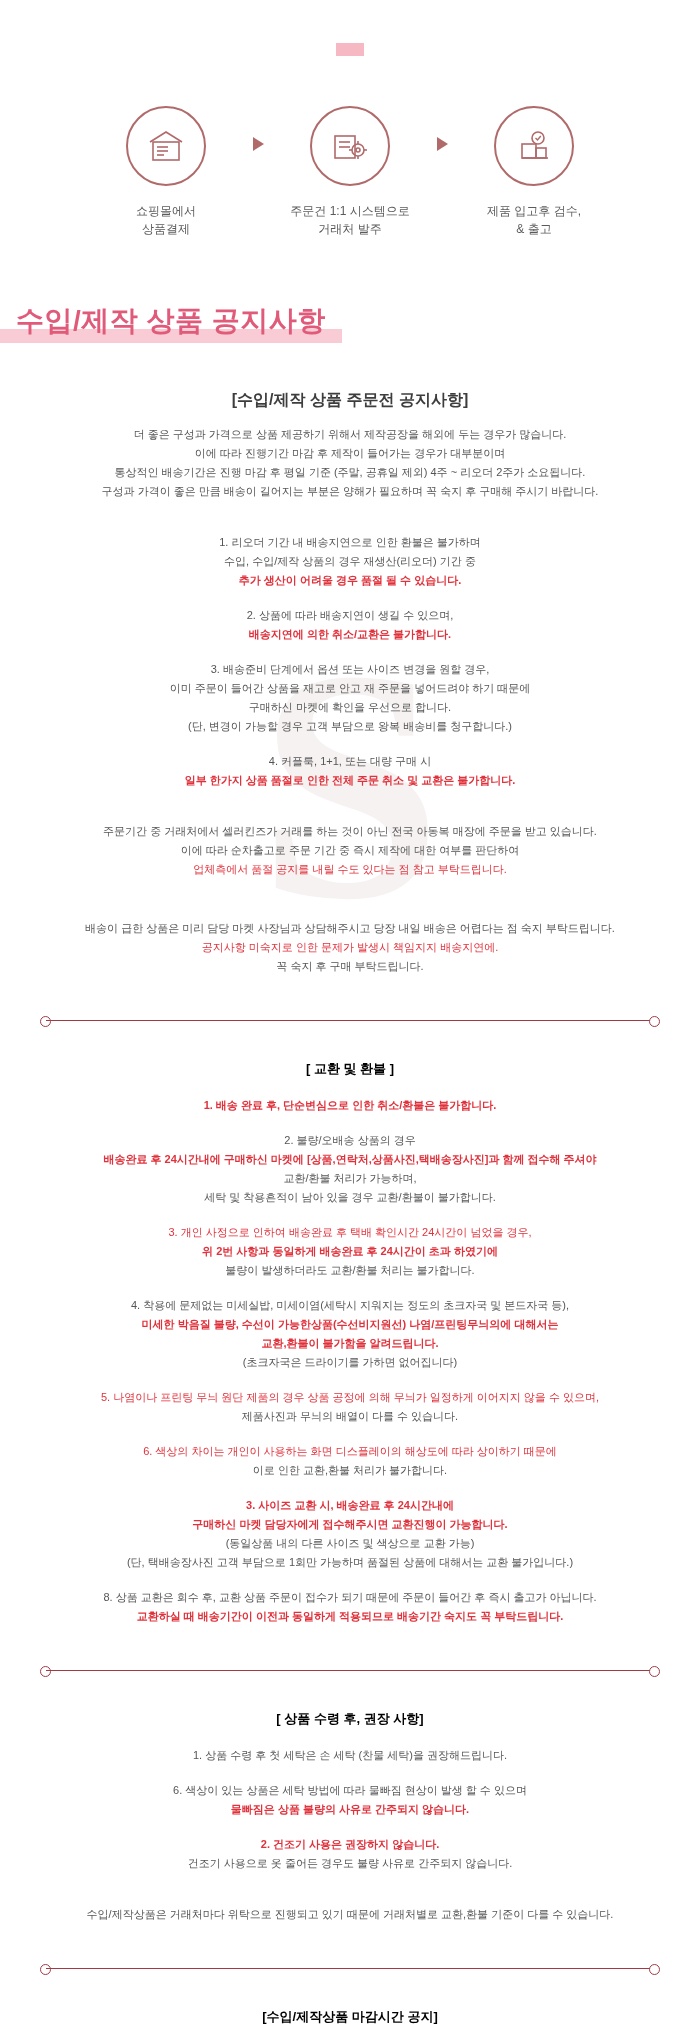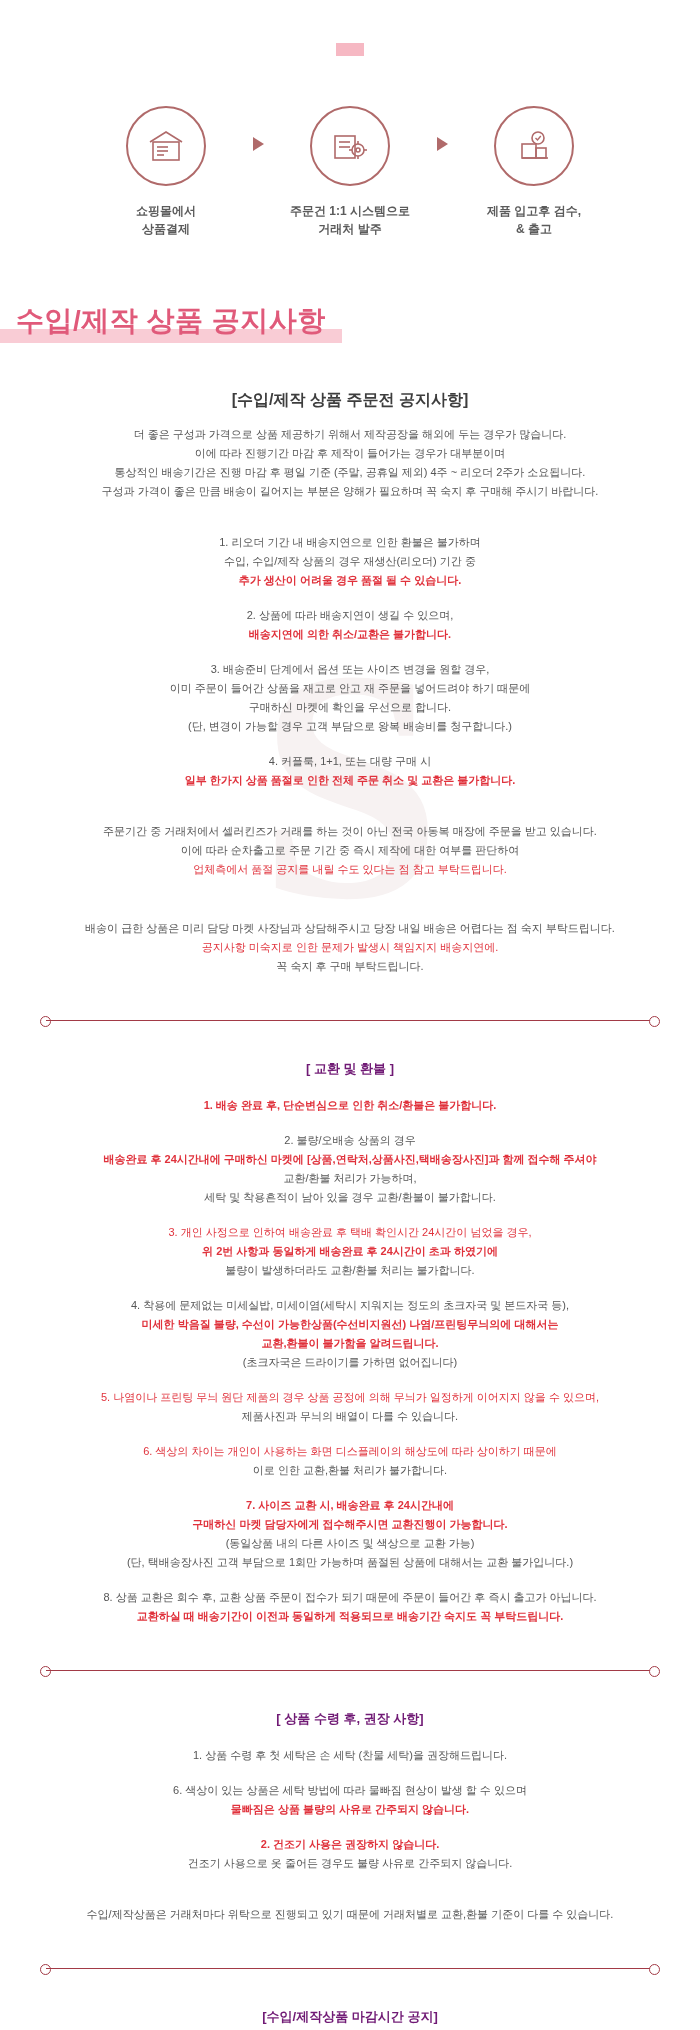--- a/index.html
+++ b/index.html
@@ -86,21 +86,21 @@
     align-items: center;
     justify-content: center;
     background: #fff;
   }
   .circle svg { display: block; }
   .step-label {
     margin-top: 16px;
     font-size: 12px;
     line-height: 18px;
     color: #5b5b5b;
-    font-weight: 700;
+    font-weight: 400;
   }
   .arrow {
     width: 34px;
     height: 76px;
     display: flex;
     align-items: center;
     justify-content: center;
   }
   .arrow i {
     display: block;
@@ -175,21 +175,21 @@
     border-radius: 50%;
     border: 1px solid #a23a46;
     background: #fff;
   }
   .divider .dot.left { left: 0; }
   .divider .dot.right { right: 0; }
 
   .sub-head {
     font-size: 13px;
     font-weight: 700;
-    color: #701a75;
+    color: #000000;
     margin-top: 34px;
     margin-bottom: 18px;
   }
 </style>
 </head>
 <body>
 
 <div class="page">
   <div class="watermark">S</div>
 
@@ -361,21 +361,21 @@
         <span class="red">5. 나염이나 프린팅 무늬 원단 제품의 경우 상품 공정에 의해 무늬가 일정하게 이어지지 않을 수 있으며,</span><br>
         <span>제품사진과 무늬의 배열이 다를 수 있습니다.</span>
       </p>
 
       <p class="para">
         <span class="red">6. 색상의 차이는 개인이 사용하는 화면 디스플레이의 해상도에 따라 상이하기 때문에</span><br>
         <span>이로 인한 교환,환불 처리가 불가합니다.</span>
       </p>
 
       <p class="para">
-        <span class="red-b">7. 사이즈 교환 시, 배송완료 후 24시간내에</span><br>
+        <span class="red-b">3. 사이즈 교환 시, 배송완료 후 24시간내에</span><br>
         <span class="red-b">구매하신 마켓 담당자에게 접수해주시면 교환진행이 가능합니다.</span><br>
         <span>(동일상품 내의 다른 사이즈 및 색상으로 교환 가능)</span><br>
         <span>(단, 택배송장사진 고객 부담으로 1회만 가능하며 품절된 상품에 대해서는 교환 불가입니다.)</span>
       </p>
 
       <p class="para">
         <span>8. 상품 교환은 회수 후, 교환 상품 주문이 접수가 되기 때문에 주문이 들어간 후 즉시 출고가 아닙니다.</span><br>
         <span class="red-b">교환하실 때 배송기간이 이전과 동일하게 적용되므로 배송기간 숙지도 꼭 부탁드립니다.</span>
       </p>
     </div>

